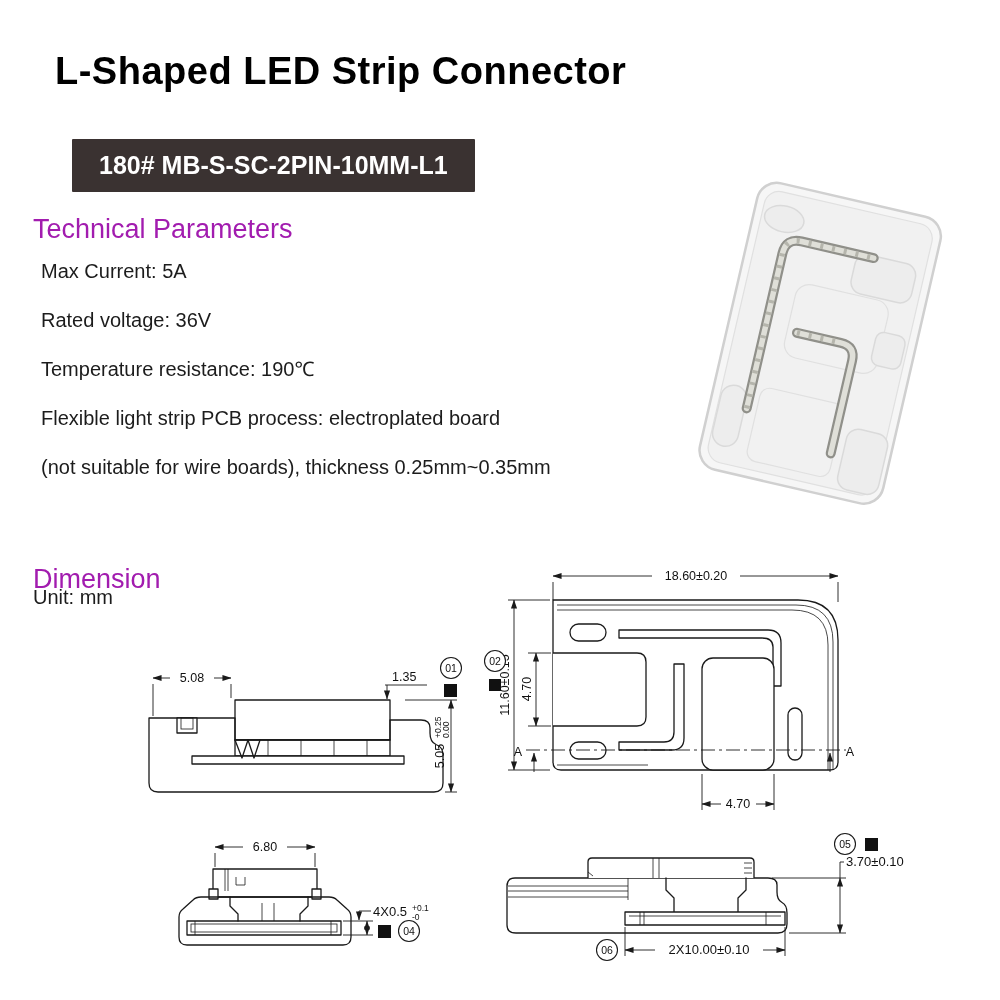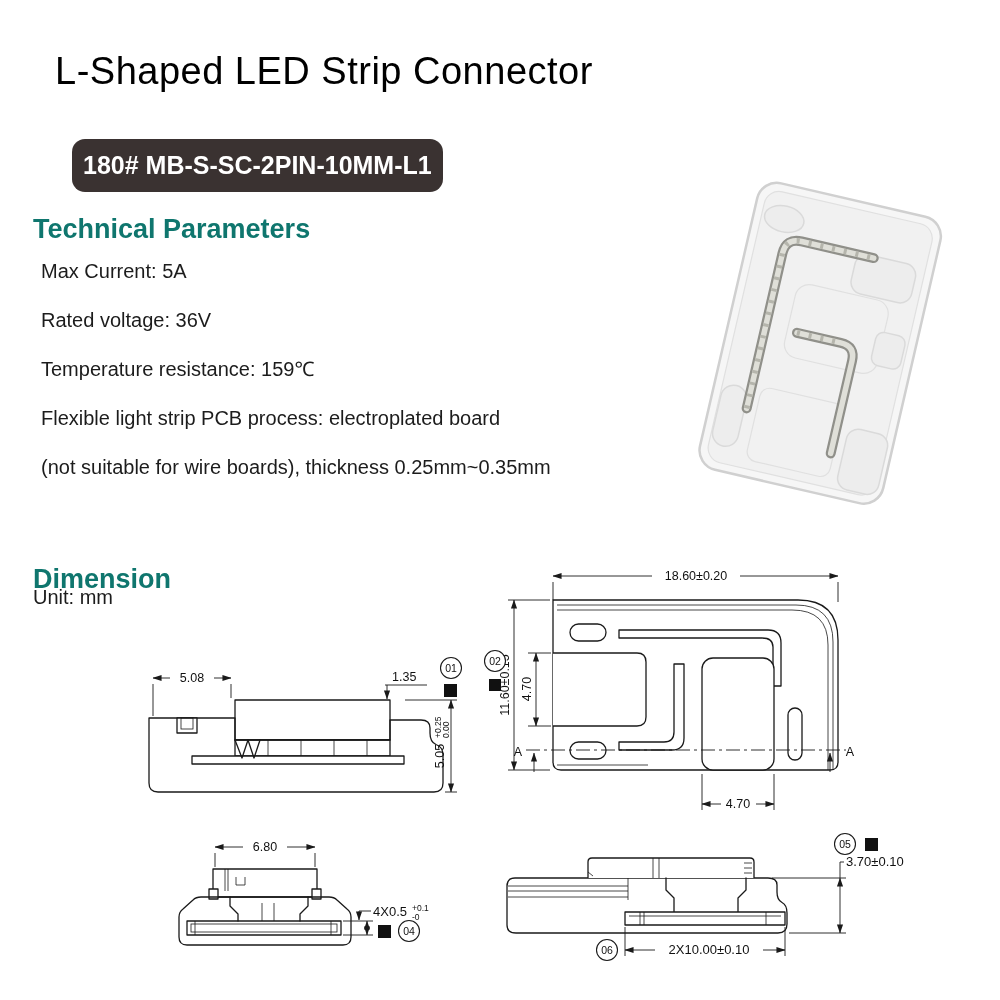--- a/index.html
+++ b/index.html
@@ -1,23 +1,23 @@
 <!DOCTYPE html>
 <html><head>
 <meta charset="utf-8">
 <style>
   html,body{margin:0;padding:0;background:#ffffff;}
   .page{position:relative;width:1000px;height:1000px;background:#fff;overflow:hidden;
         font-family:"Liberation Sans",sans-serif;color:#1c1c1c;}
-  .title{position:absolute;left:55px;top:50px;font-size:38px;font-weight:normal;color:#000;
+  .title{position:absolute;left:55px;top:50px;font-size:38px;font-weight:bold;color:#000;
          letter-spacing:0.5px;white-space:nowrap;}
   .badge{position:absolute;left:72px;top:139px;height:53px;line-height:53px;
          background:#3a3231;color:#fff;font-size:25px;font-weight:bold;
-         padding:0 11px;border-radius:13px;white-space:nowrap;text-align:right;}
-  .h2{position:absolute;font-size:27px;font-weight:bold;color:#0f766e;white-space:nowrap;}
+         padding:0 27px;border-radius:1px;white-space:nowrap;text-align:right;}
+  .h2{position:absolute;font-size:27px;font-weight:normal;color:#a21caf;white-space:nowrap;}
   .tech-head{left:33px;top:214px;}
   .dim-head{left:33px;top:564px;}
   .params{position:absolute;left:33px;top:243px;}
   .params p{margin:8px;height:41px;line-height:41px;font-size:20px;white-space:pre;color:#1c1c1c;}
   .unit{position:absolute;left:33px;top:586px;font-size:20px;}
   .abs{position:absolute;}
   
   .ln{stroke:#1a1a1a;stroke-width:1.3;fill:none;stroke-linejoin:round;stroke-linecap:round;}
   .lnf{stroke:#1a1a1a;stroke-width:1.3;fill:#fff;stroke-linejoin:round;}
   .thin{stroke:#1a1a1a;stroke-width:0.8;fill:none;}
@@ -38,21 +38,21 @@
 
   <div class="title">L-Shaped LED Strip Connector</div>
 
   <div class="badge" style="background: rgb(58, 50, 49); color: rgb(255, 255, 255);">180# MB-S-SC-2PIN-10MM-L1</div>
 
   <div class="h2 tech-head">Technical Parameters</div>
 
   <div class="params">
     <p>Max Current: 5A</p>
     <p>Rated voltage: 36V</p>
-    <p>Temperature resistance: 159℃</p>
+    <p>Temperature resistance: 190℃</p>
     <p>Flexible light strip PCB process: electroplated board</p>
     <p>(not suitable for wire boards), thickness 0.25mm~0.35mm</p>
   </div>
 
   <svg class="abs" style="left:633px;top:166px;" width="372" height="362" viewBox="0 0 372 362">
     <g transform="rotate(13 186 178)">
       <rect class="ph-body" x="93" y="30" width="188" height="294" rx="20"></rect>
       <rect class="ph-det2" x="101" y="38" width="172" height="278" rx="15"></rect>
       <ellipse class="ph-det" cx="124" cy="64" rx="20" ry="13"></ellipse>
       <rect class="ph-det" x="203" y="80" width="62" height="40" rx="12"></rect>

